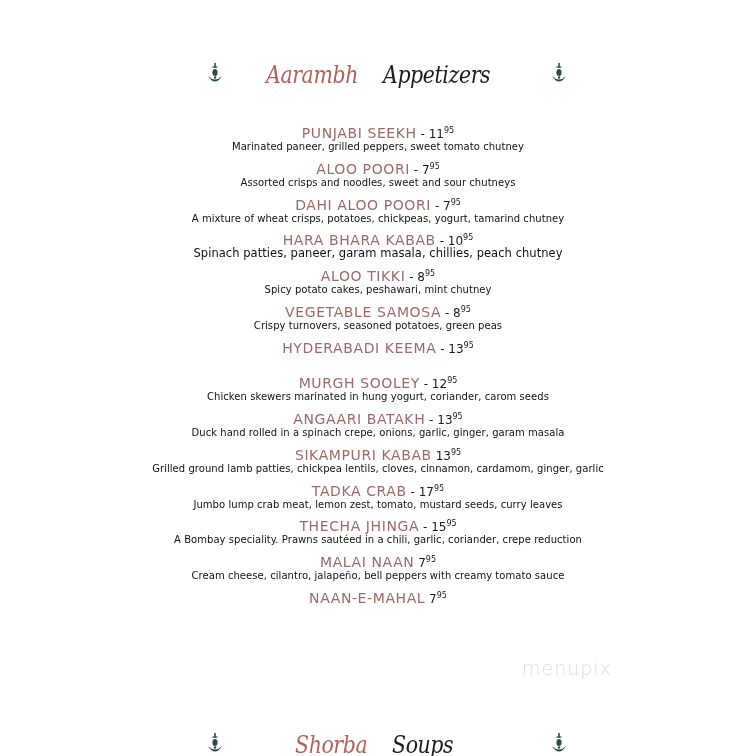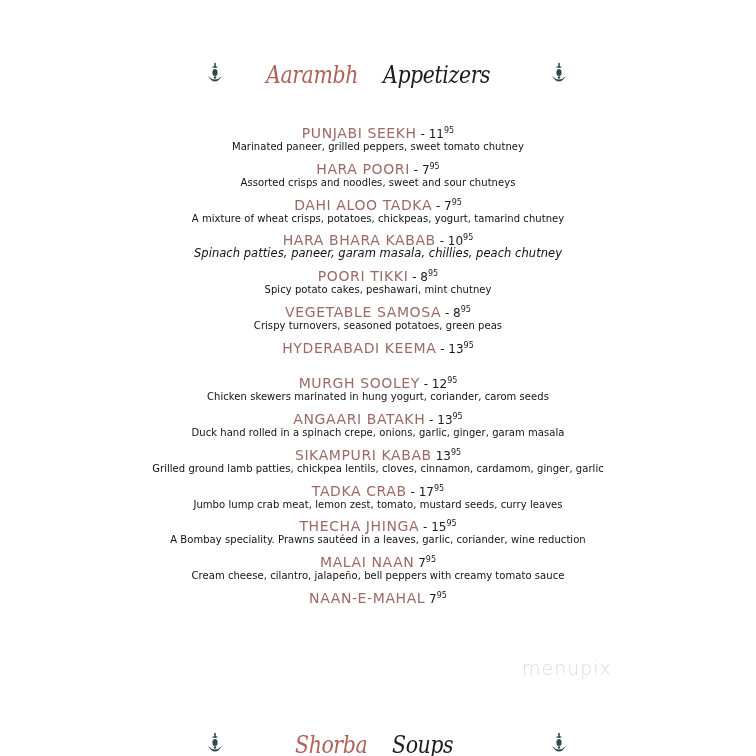--- a/index.html
+++ b/index.html
@@ -82,21 +82,20 @@
     }
     .item-desc {
       font-size: 10px;
       line-height: 15px;
       color: #111111;
       white-space: nowrap;
       letter-spacing: 0.05px;
     }
     .item-desc.small {
       font-size: 11.5px;
-      font-style: italic;
     }
     .watermark {
       position: absolute;
       left: 522px;
       top: 657px;
       font-family: "DejaVu Sans", sans-serif;
       font-size: 19px;
       color: #d4d4d4;
       letter-spacing: 1px;
       font-weight: 300;
@@ -125,33 +124,33 @@
     <path d="M2 14 Q9 25 16 14 Q9 21 2 14 Z" fill="#2f4a4a"></path>
   </svg>
 </div>
 
 <div class="menu-list">
   <div class="menu-item">
     <div class="item-title"><span class="item-name">PUNJABI SEEKH</span><span class="item-sep"> - </span><span class="item-price">11</span><span class="item-cents">95</span></div>
     <div class="item-desc">Marinated paneer, grilled peppers, sweet tomato chutney</div>
   </div>
   <div class="menu-item">
-    <div class="item-title"><span class="item-name">HARA POORI</span><span class="item-sep"> - </span><span class="item-price">7</span><span class="item-cents">95</span></div>
+    <div class="item-title"><span class="item-name">ALOO POORI</span><span class="item-sep"> - </span><span class="item-price">7</span><span class="item-cents">95</span></div>
     <div class="item-desc">Assorted crisps and noodles, sweet and sour chutneys</div>
   </div>
   <div class="menu-item">
-    <div class="item-title"><span class="item-name">DAHI ALOO TADKA</span><span class="item-sep"> - </span><span class="item-price">7</span><span class="item-cents">95</span></div>
+    <div class="item-title"><span class="item-name">DAHI ALOO POORI</span><span class="item-sep"> - </span><span class="item-price">7</span><span class="item-cents">95</span></div>
     <div class="item-desc">A mixture of wheat crisps, potatoes, chickpeas, yogurt, tamarind chutney</div>
   </div>
   <div class="menu-item">
     <div class="item-title"><span class="item-name">HARA BHARA KABAB</span><span class="item-sep"> - </span><span class="item-price">10</span><span class="item-cents">95</span></div>
     <div class="item-desc small">Spinach patties, paneer, garam masala, chillies, peach chutney</div>
   </div>
   <div class="menu-item">
-    <div class="item-title"><span class="item-name">POORI TIKKI</span><span class="item-sep"> - </span><span class="item-price">8</span><span class="item-cents">95</span></div>
+    <div class="item-title"><span class="item-name">ALOO TIKKI</span><span class="item-sep"> - </span><span class="item-price">8</span><span class="item-cents">95</span></div>
     <div class="item-desc">Spicy potato cakes, peshawari, mint chutney</div>
   </div>
   <div class="menu-item">
     <div class="item-title"><span class="item-name">VEGETABLE SAMOSA</span><span class="item-sep"> - </span><span class="item-price">8</span><span class="item-cents">95</span></div>
     <div class="item-desc">Crispy turnovers, seasoned potatoes, green peas</div>
   </div>
   <div class="menu-item">
     <div class="item-title"><span class="item-name">HYDERABADI KEEMA</span><span class="item-sep"> - </span><span class="item-price">13</span><span class="item-cents">95</span></div>
   </div>
   <div class="menu-item">
@@ -165,21 +164,21 @@
   <div class="menu-item">
     <div class="item-title"><span class="item-name">SIKAMPURI KABAB</span><span class="item-sep"> </span><span class="item-price">13</span><span class="item-cents">95</span></div>
     <div class="item-desc">Grilled ground lamb patties, chickpea lentils, cloves, cinnamon, cardamom, ginger, garlic</div>
   </div>
   <div class="menu-item">
     <div class="item-title"><span class="item-name">TADKA CRAB</span><span class="item-sep"> - </span><span class="item-price">17</span><span class="item-cents">95</span></div>
     <div class="item-desc">Jumbo lump crab meat, lemon zest, tomato, mustard seeds, curry leaves</div>
   </div>
   <div class="menu-item">
     <div class="item-title"><span class="item-name">THECHA JHINGA</span><span class="item-sep"> - </span><span class="item-price">15</span><span class="item-cents">95</span></div>
-    <div class="item-desc">A Bombay speciality. Prawns sautéed in a leaves, garlic, coriander, wine reduction</div>
+    <div class="item-desc">A Bombay speciality. Prawns sautéed in a chili, garlic, coriander, crepe reduction</div>
   </div>
   <div class="menu-item">
     <div class="item-title"><span class="item-name">MALAI NAAN</span><span class="item-sep"> </span><span class="item-price">7</span><span class="item-cents">95</span></div>
     <div class="item-desc">Cream cheese, cilantro, jalapeño, bell peppers with creamy tomato sauce</div>
   </div>
   <div class="menu-item">
     <div class="item-title"><span class="item-name">NAAN-E-MAHAL</span><span class="item-sep"> </span><span class="item-price">7</span><span class="item-cents">95</span></div>
   </div>
 </div>
 

